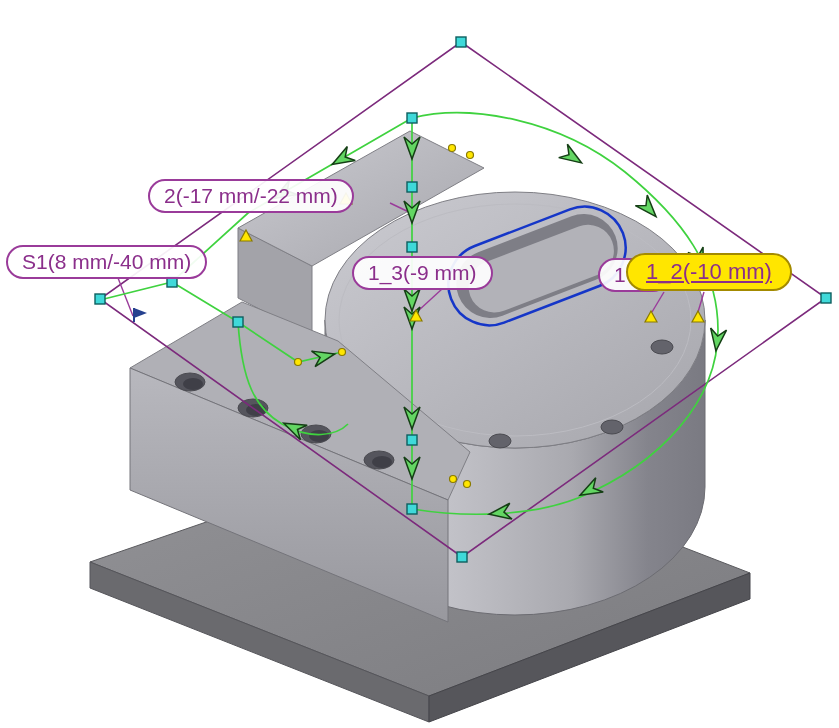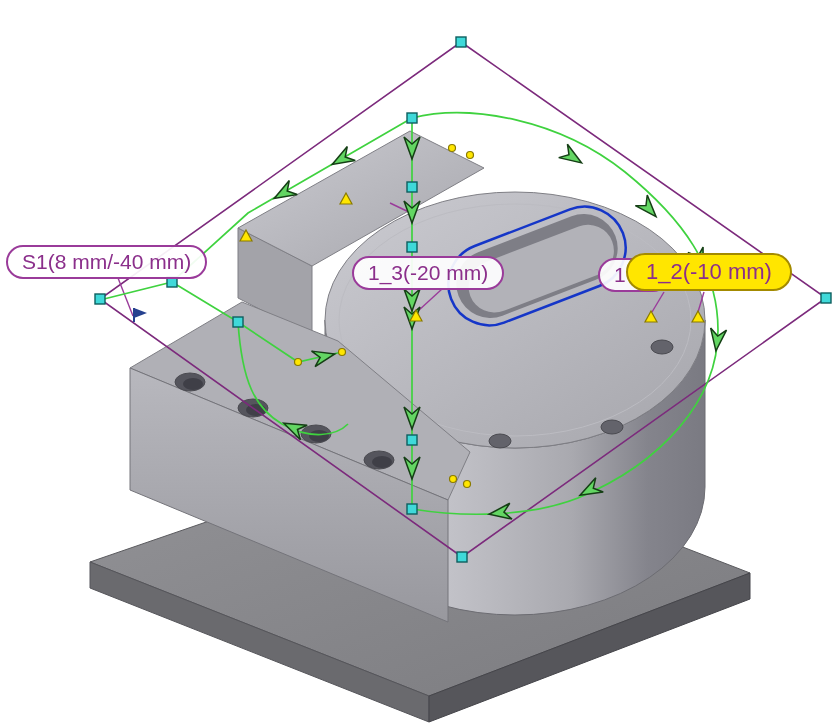--- a/index.html
+++ b/index.html
@@ -11,21 +11,21 @@
   .callout{
     position:absolute;white-space:nowrap;
     border:2px solid #9a3b9a;border-radius:17px;
     background:rgba(255,255,255,0.92);
     color:#8b2f8b;font-size:21px;line-height:1.25;
     padding:2px 14px;z-index:5;
   }
   .callout.partial{z-index:4;width:40px;overflow:hidden;}
   .callout.selected{
     background:#ffe600;border-color:#a38a00;border-width:2.5px;
-    font-size:22px;padding:3px 18px;z-index:6;border-radius:20px;
+    font-size:22px;padding:3px 18px;z-index:6;border-radius:20px;text-decoration:underline;
   }
 </style>
 </head>
 <body>
 
 <div class="stage">
 
 <svg width="839" height="728" viewBox="0 0 839 728">
   <defs>
     <linearGradient id="gTop" x1="0" y1="0" x2="1" y2="1">
@@ -176,22 +176,23 @@
     <use href="#tri" transform="translate(651,317)"></use>
     <use href="#tri" transform="translate(698,317)"></use>
   </g>
 
   <g transform="translate(134,322)">
     <line x1="0" y1="0" x2="0" y2="-14" stroke="#26418f" stroke-width="2"></line>
     <polygon points="0,-14 13,-9 0,-4" fill="#26418f"></polygon>
   </g>
 </svg>
 
+<div class="callout" style="left:148px;top:179px">2(-17 mm/-22 mm)</div>
 
 <div class="callout" style="left:6px;top:245px">S1(8 mm/-40 mm)</div>
 
-<div class="callout" style="left:352px;top:256px">1_3(-20 mm)</div>
+<div class="callout" style="left:352px;top:256px">1_3(-9 mm)</div>
 
 <div class="callout partial" style="left:598px;top:258px">1</div>
 
 <div class="callout selected" style="left:626px;top:253px">1_2(-10 mm)</div>
 
 </div>
 
 </body></html>

